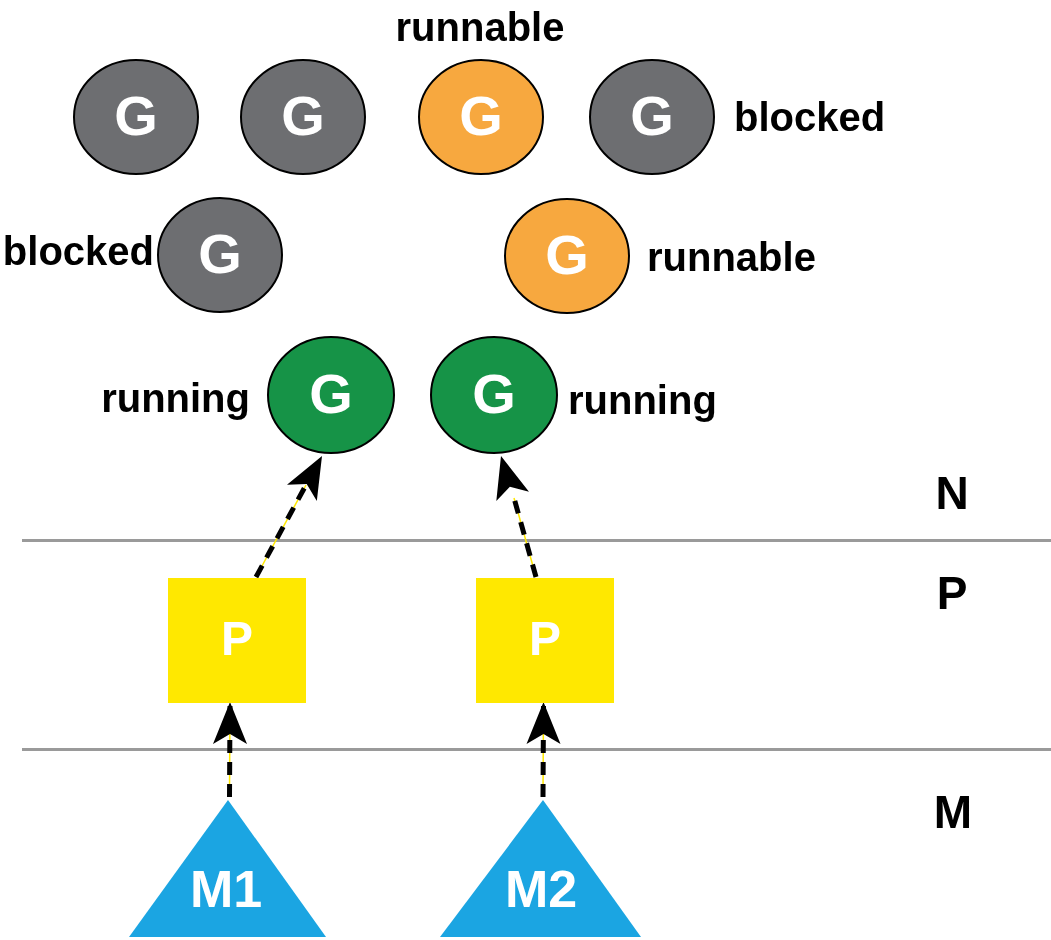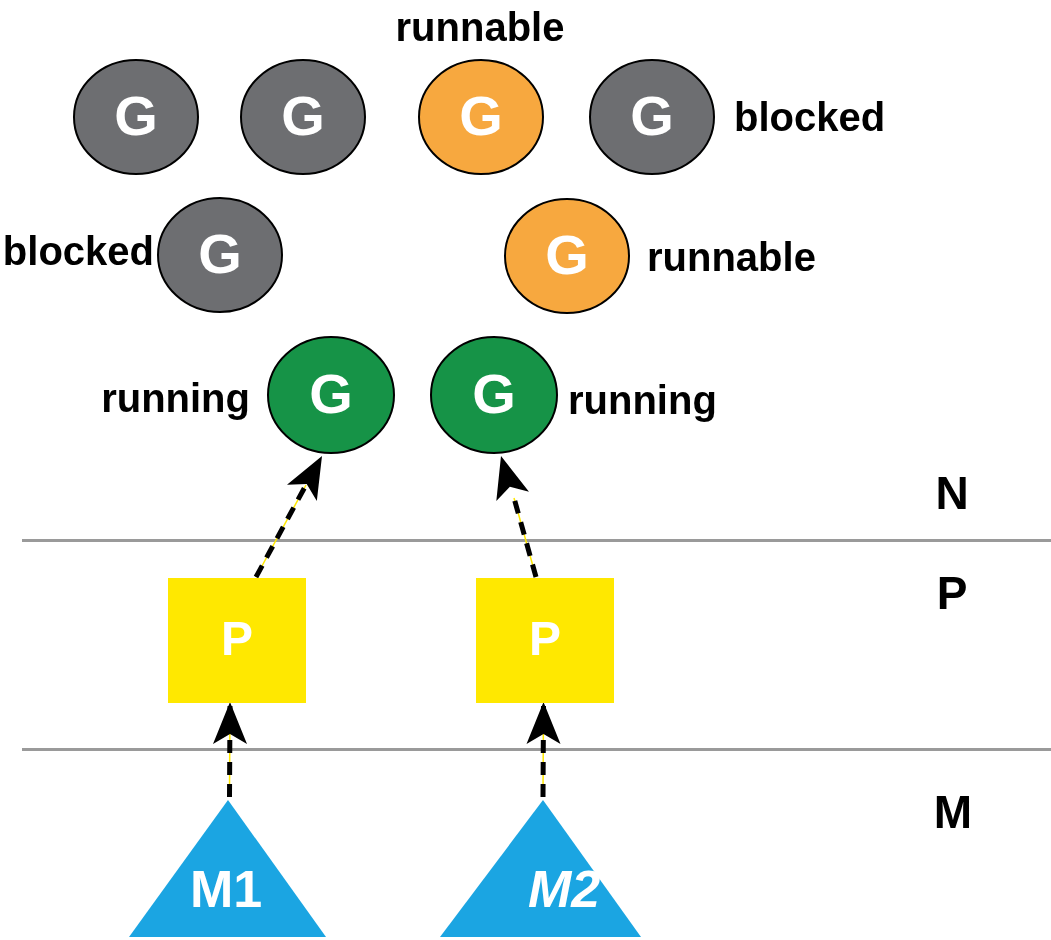--- a/index.html
+++ b/index.html
@@ -79,21 +79,21 @@
   <div class="txt g-letter" style="left:652px;top:117px;">G</div>
   <div class="txt g-letter" style="left:220px;top:255px;">G</div>
   <div class="txt g-letter" style="left:567px;top:256px;">G</div>
   <div class="txt g-letter" style="left:331px;top:395px;">G</div>
   <div class="txt g-letter" style="left:494px;top:395px;">G</div>
 
   <div class="txt p-letter" style="left:237px;top:640px;">P</div>
   <div class="txt p-letter" style="left:545px;top:640px;">P</div>
 
   <div class="txt m-letter" style="left:226px;top:890px;">M1</div>
-  <div class="txt m-letter" style="left:564px;top:890px;font-style:italic;">M2</div>
+  <div class="txt m-letter" style="left:541px;top:890px;">M2</div>
 
   <div class="txt caption center" style="left:480px;top:27px;">runnable</div>
   <div class="txt caption right-of" style="left:734px;top:117px;">blocked</div>
   <div class="txt caption left-of" style="left:154px;top:251px;">blocked</div>
   <div class="txt caption right-of" style="left:647px;top:257px;">runnable</div>
   <div class="txt caption left-of" style="left:250px;top:398px;">running</div>
   <div class="txt caption right-of" style="left:568px;top:400px;">running</div>
 
   <div class="txt layer-label" style="left:952px;top:493px;">N</div>
   <div class="txt layer-label" style="left:952px;top:593px;">P</div>

